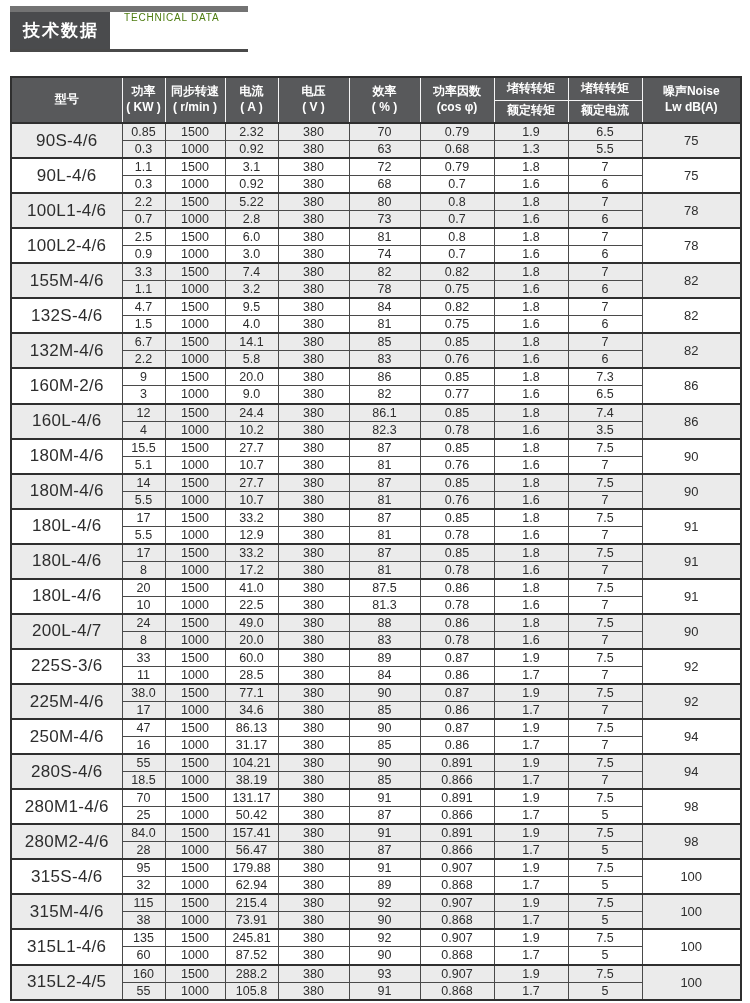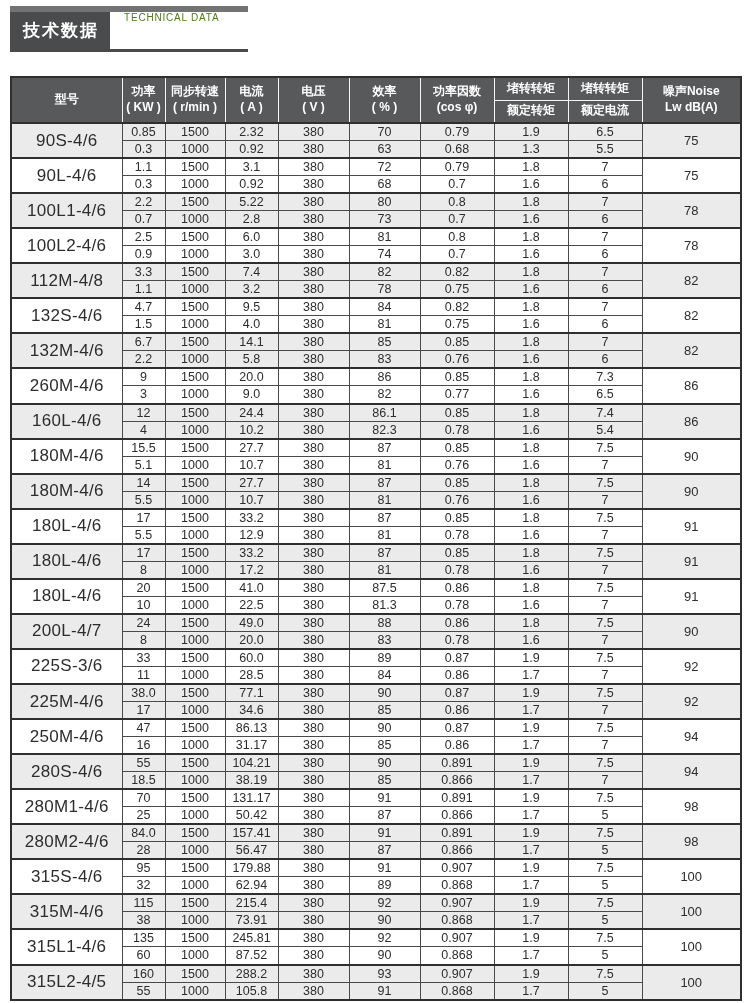--- a/index.html
+++ b/index.html
@@ -218,21 +218,21 @@
         <td>0.9</td>
         <td>1000</td>
         <td>3.0</td>
         <td>380</td>
         <td>74</td>
         <td>0.7</td>
         <td>1.6</td>
         <td>6</td>
       </tr>
       <tr class="group-start band">
-        <td rowspan="2" class="model-cell">112M-4/8</td>
+        <td rowspan="2" class="model-cell">155M-4/6</td>
         <td>3.3</td>
         <td>1500</td>
         <td>7.4</td>
         <td>380</td>
         <td>82</td>
         <td>0.82</td>
         <td>1.8</td>
         <td>7</td>
         <td rowspan="2" class="noise-cell">82</td>
       </tr>
@@ -284,21 +284,21 @@
         <td>2.2</td>
         <td>1000</td>
         <td>5.8</td>
         <td>380</td>
         <td>83</td>
         <td>0.76</td>
         <td>1.6</td>
         <td>6</td>
       </tr>
       <tr class="group-start">
-        <td rowspan="2" class="model-cell">260M-4/6</td>
+        <td rowspan="2" class="model-cell">160M-2/6</td>
         <td>9</td>
         <td>1500</td>
         <td>20.0</td>
         <td>380</td>
         <td>86</td>
         <td>0.85</td>
         <td>1.8</td>
         <td>7.3</td>
         <td rowspan="2" class="noise-cell">86</td>
       </tr>
@@ -325,21 +325,21 @@
         <td rowspan="2" class="noise-cell">86</td>
       </tr>
       <tr class="band">
         <td>4</td>
         <td>1000</td>
         <td>10.2</td>
         <td>380</td>
         <td>82.3</td>
         <td>0.78</td>
         <td>1.6</td>
-        <td>5.4</td>
+        <td>3.5</td>
       </tr>
       <tr class="group-start">
         <td rowspan="2" class="model-cell">180M-4/6</td>
         <td>15.5</td>
         <td>1500</td>
         <td>27.7</td>
         <td>380</td>
         <td>87</td>
         <td>0.85</td>
         <td>1.8</td>

